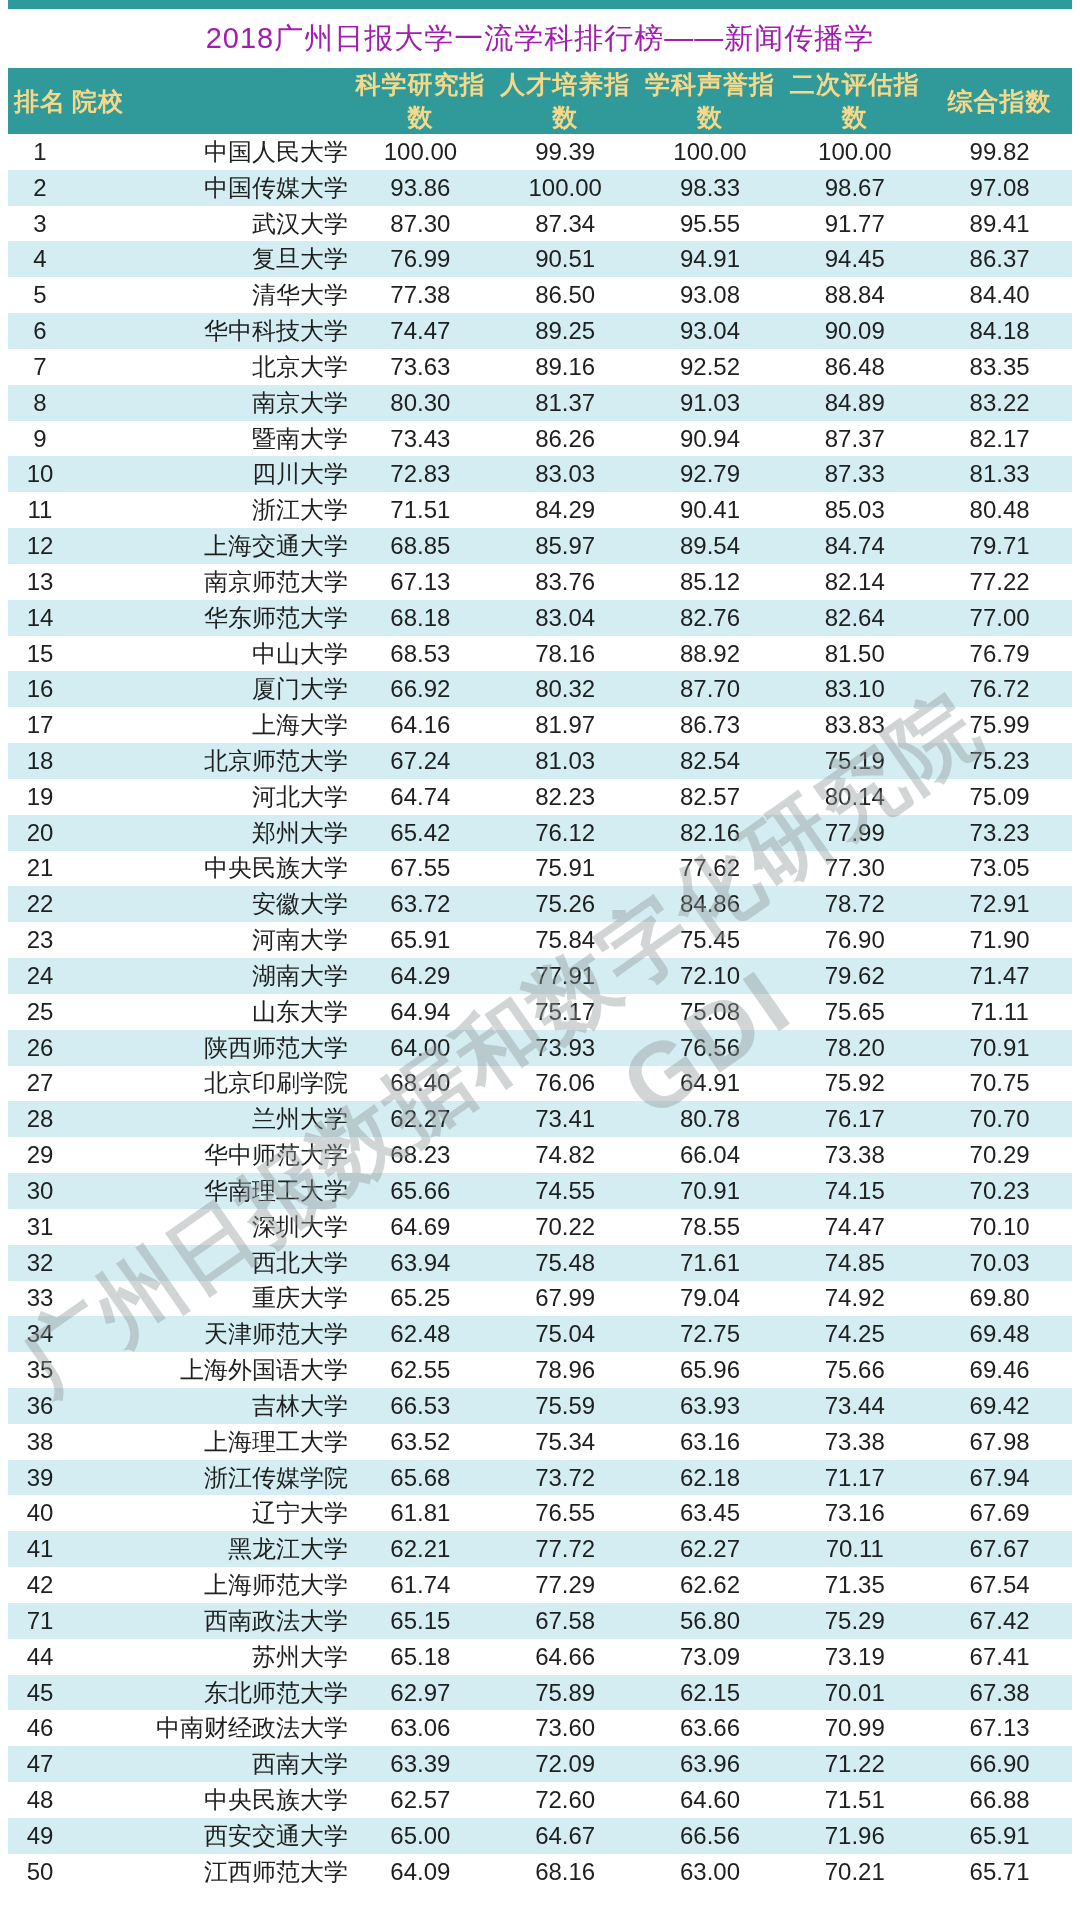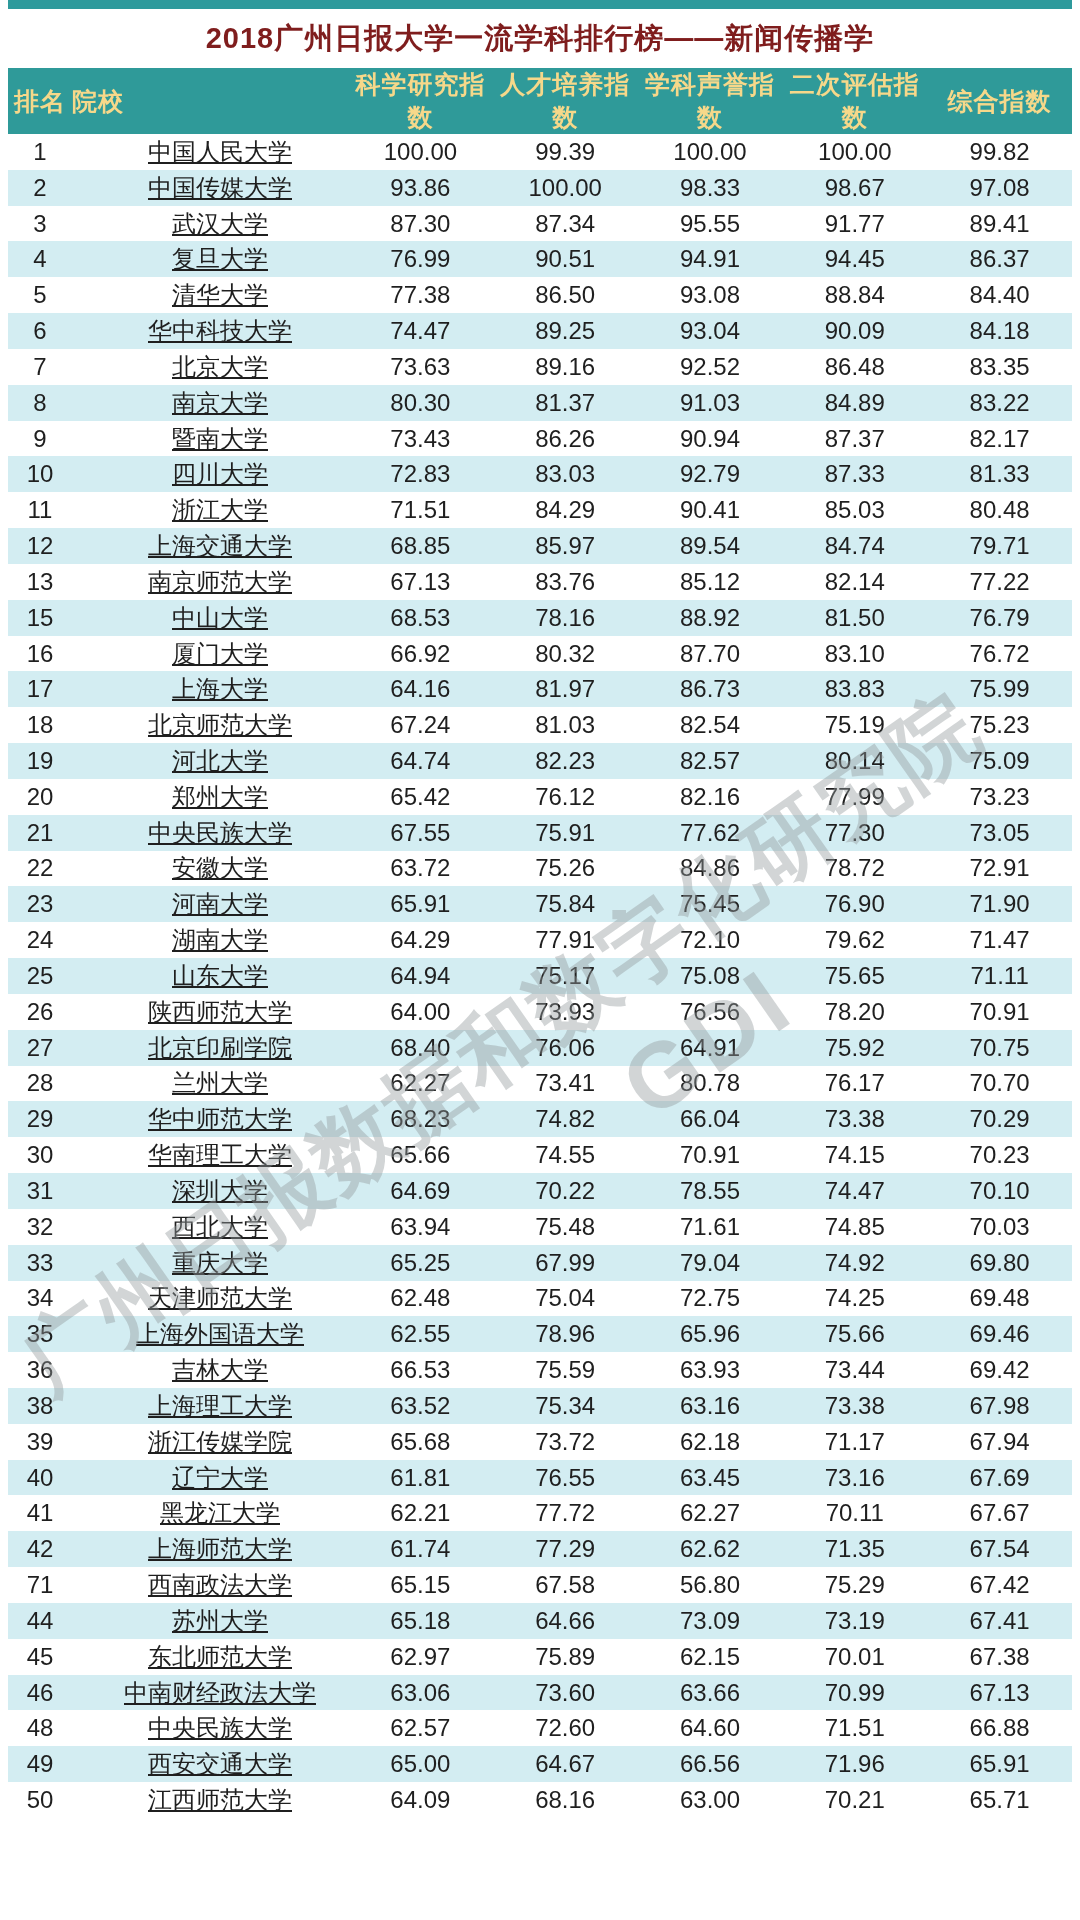--- a/index.html
+++ b/index.html
@@ -23,23 +23,23 @@
 
   .title-band {
     position: absolute;
     left: 8px; right: 8px; top: 9px;
     height: 59px;
     display: flex;
     align-items: center;
     justify-content: center;
   }
   .page-title {
-    color: #7f1d1d;
+    color: #a21caf;
     font-size: 29px;
-    font-weight: bold;
+    font-weight: normal;
     letter-spacing: 1px;
     white-space: nowrap;
   }
 
   .table-wrap {
     position: absolute;
     left: 8px; right: 8px; top: 68px; bottom: 0;
     z-index: 2;
   }
   table.ranking {
@@ -68,23 +68,22 @@
   tbody tr:nth-child(odd)  { background: #ffffff; }
   tbody td {
     font-size: 24px;
     color: #1f1f1f;
     text-align: center;
     padding: 0;
     white-space: nowrap;
     overflow: hidden;
   }
   tbody td:nth-child(2) {
-    text-align: center;
+    text-align: right;
     padding-left: 20px;
-    text-decoration: underline;
   }
 
   .watermark {
     position: absolute;
     left: 533px;
     top: 1090px;
     transform: translate(-50%, -50%) rotate(-35deg);
     z-index: 5;
     pointer-events: none;
     text-align: center;
@@ -249,20 +248,29 @@
           <tr>
             <td>13</td>
             <td>南京师范大学</td>
             <td>67.13</td>
             <td>83.76</td>
             <td>85.12</td>
             <td>82.14</td>
             <td>77.22</td>
           </tr>
           <tr>
+            <td>14</td>
+            <td>华东师范大学</td>
+            <td>68.18</td>
+            <td>83.04</td>
+            <td>82.76</td>
+            <td>82.64</td>
+            <td>77.00</td>
+          </tr>
+          <tr>
             <td>15</td>
             <td>中山大学</td>
             <td>68.53</td>
             <td>78.16</td>
             <td>88.92</td>
             <td>81.50</td>
             <td>76.79</td>
           </tr>
           <tr>
             <td>16</td>
@@ -528,20 +536,29 @@
           <tr>
             <td>46</td>
             <td>中南财经政法大学</td>
             <td>63.06</td>
             <td>73.60</td>
             <td>63.66</td>
             <td>70.99</td>
             <td>67.13</td>
           </tr>
           <tr>
+            <td>47</td>
+            <td>西南大学</td>
+            <td>63.39</td>
+            <td>72.09</td>
+            <td>63.96</td>
+            <td>71.22</td>
+            <td>66.90</td>
+          </tr>
+          <tr>
             <td>48</td>
             <td>中央民族大学</td>
             <td>62.57</td>
             <td>72.60</td>
             <td>64.60</td>
             <td>71.51</td>
             <td>66.88</td>
           </tr>
           <tr>
             <td>49</td>

